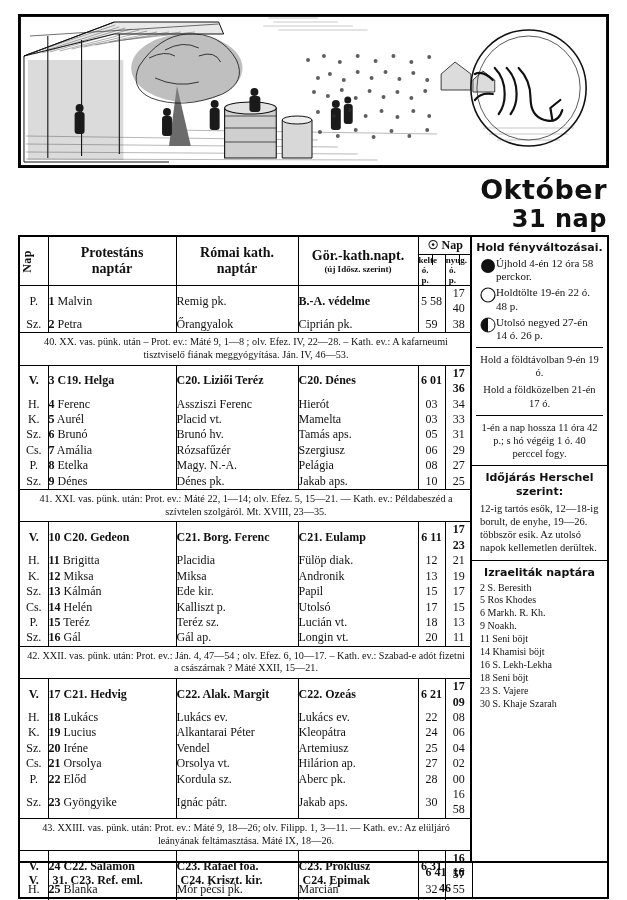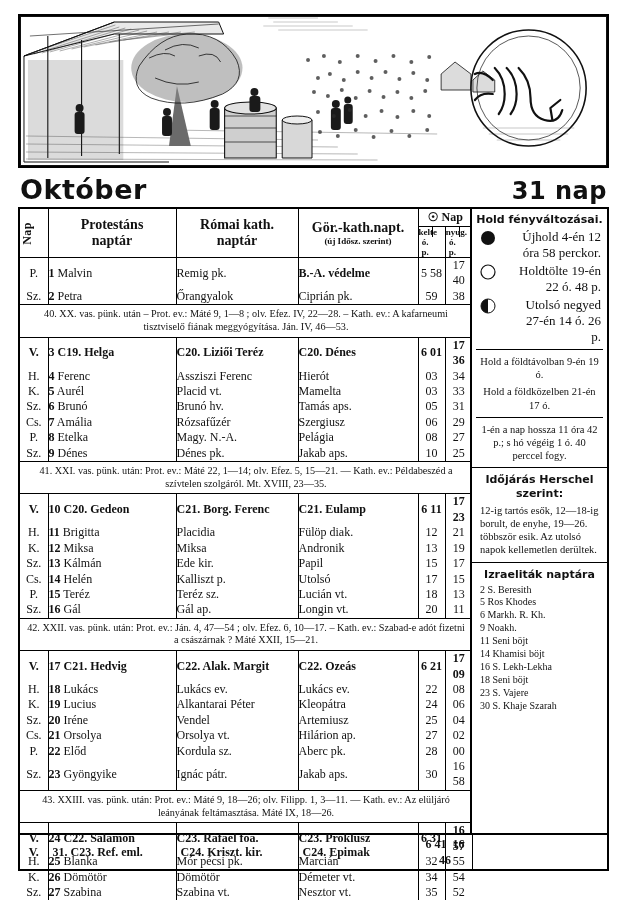--- a/index.html
+++ b/index.html
@@ -4,21 +4,21 @@
 <style>
   html,body{margin:0;padding:0;background:#fff;}
   body{width:627px;height:900px;font-family:"Liberation Serif",serif;color:#111;}
   .page{position:relative;width:627px;height:900px;box-sizing:border-box;padding:14px 18px 6px 18px;}
 
   
   .illus{border:2px solid #000;height:150px;position:relative;overflow:hidden;background:#fff;}
   .illus svg{display:block;width:100%;height:100%;}
 
   
-  .monthbar{display:flex;align-items:flex-end;justify-content:space-between;margin:6px 2px 2px 2px;}
+  .monthbar{display:flex;align-items:flex-end;justify-content:space-between;margin:6px 2px 2px 2px;flex-direction:column;}
   .month{font-family:"DejaVu Sans",sans-serif;font-weight:bold;font-size:27px;letter-spacing:.5px;}
   .days{font-family:"DejaVu Sans",sans-serif;font-weight:bold;font-size:24px;letter-spacing:.5px;}
 
   
   .frame{border:2px solid #000;display:flex;height:628px;box-sizing:border-box;}
   .calcol{width:452px;border-right:2px solid #000;box-sizing:border-box;}
   .sidecol{flex:1;box-sizing:border-box;padding:2px 4px;}
 
   table.cal{border-collapse:collapse;width:100%;table-layout:fixed;font-size:11.5px;}
   table.cal td,table.cal th{padding:0;}
@@ -46,21 +46,21 @@
   td.dname{padding-left:5px;white-space:nowrap;overflow:hidden;}
   td.time{text-align:center;font-size:11.5px;}
   .bold{font-weight:bold;}
   tr.sun td{font-weight:bold;}
 
   
   tr.note td{border-top:1px solid #000;border-bottom:1px solid #000;padding:3px 5px;font-size:10.2px;line-height:1.25;text-align:center;}
 
   
   .side-h{font-family:"DejaVu Sans",sans-serif;font-weight:bold;font-size:11px;text-align:center;margin:2px 0 3px 0;}
-  .moonrow{display:flex;align-items:flex-start;gap:22px;margin:3px 2px 3px 4px;font-size:13px;line-height:1.2;text-align:right;}
+  .moonrow{display:flex;align-items:flex-start;gap:0;margin:3px 2px 3px 4px;font-size:11px;line-height:1.2;}
   .moon{flex:0 0 16px;height:16px;margin-top:1px;}
   .sidetxt{font-size:10.5px;line-height:1.25;margin:4px 4px 4px 4px;text-align:center;}
   .sidetxt.left{text-align:left;}
   .hr{border-top:1px solid #000;margin:5px 0;}
   .sfull{border-top:1px solid #000;margin:5px -4px;}
   .israel{font-size:10px;line-height:1.29;margin:2px 2px 0 4px;}
   .israel div{white-space:nowrap;}
 
   
   .bottom{border:2px solid #000;border-top:none;}

